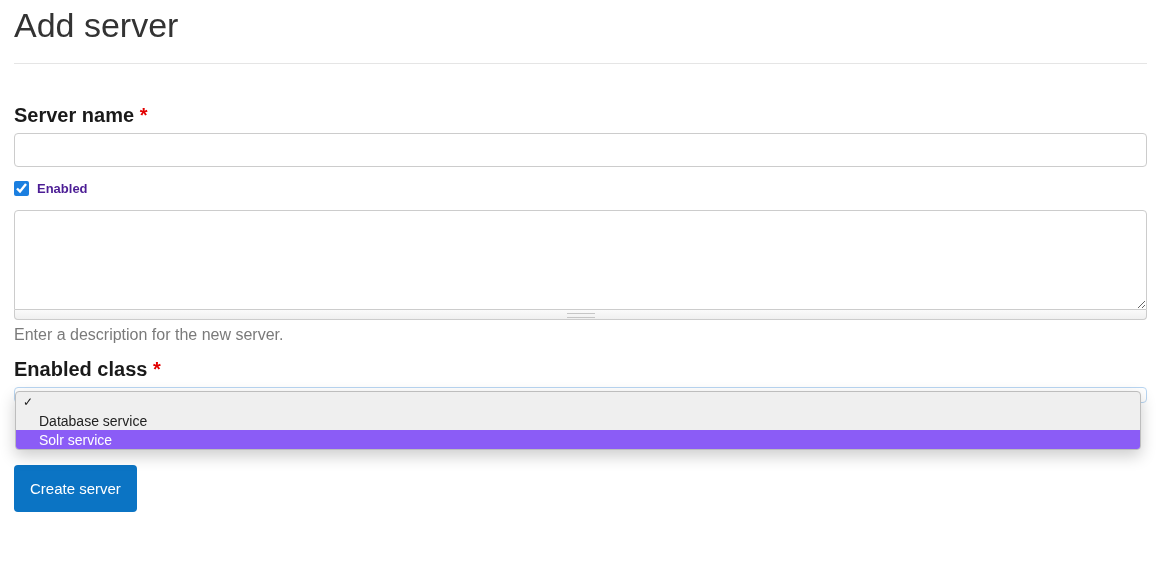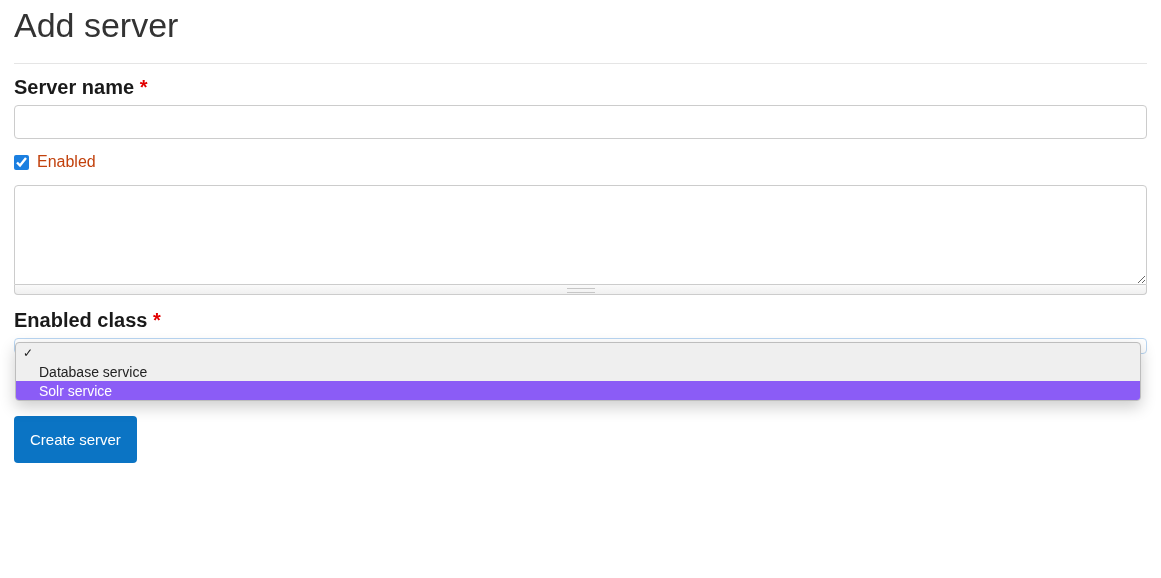--- a/index.html
+++ b/index.html
@@ -13,21 +13,21 @@
       background: #fff;
       width: 1161px;
       padding: 0 14px 14px;
     }
     .page-title {
       font-size: 34px;
       font-weight: 300;
       color: #333;
       padding: 6px 0 18px;
       border-bottom: 1px solid #e5e5e5;
-      margin-bottom: 12px;
+      margin-bottom: 40px;
     }
     .form-group {
       margin-bottom: 14px;
     }
     .label {
       font-size: 20px;
       font-weight: 700;
       color: #1a1a1a;
       display: block;
       margin-bottom: 6px;
@@ -53,22 +53,23 @@
       display: flex;
       align-items: center;
       gap: 8px;
     }
     .checkbox {
       width: 15px;
       height: 15px;
       accent-color: #1b7fe0;
     }
     .checkbox-label {
-      font-size: 16px;
-      color: #c2410c;
+      font-size: 13px;
+      color: #4c1d95;
+      font-weight: bold;
     }
     .textarea {
       width: 100%;
       height: 100px;
       border: 1px solid #ccc;
       border-radius: 4px 4px 0 0;
       padding: 6px 10px;
       font-size: 15px;
       resize: vertical;
       display: block;
@@ -195,20 +196,21 @@
 <div class="form-group">
   <div class="checkbox-row">
     <input type="checkbox" class="checkbox" checked="" style="">
     <span class="checkbox-label">Enabled</span>
   </div>
 </div>
 
 <div class="form-group">
   <textarea class="textarea" style=""></textarea>
   <div class="textarea-grip"></div>
+  <div class="help-text">Enter a description for the new server.</div>
 </div>
 
 <div class="form-group" style="position:relative;">
   <label class="label">
     <span>Enabled class</span>
     <span class="required">*</span>
   </label>
   <div class="select-wrap">
     <div class="select-box">
       <span class="select-caret"></span>

